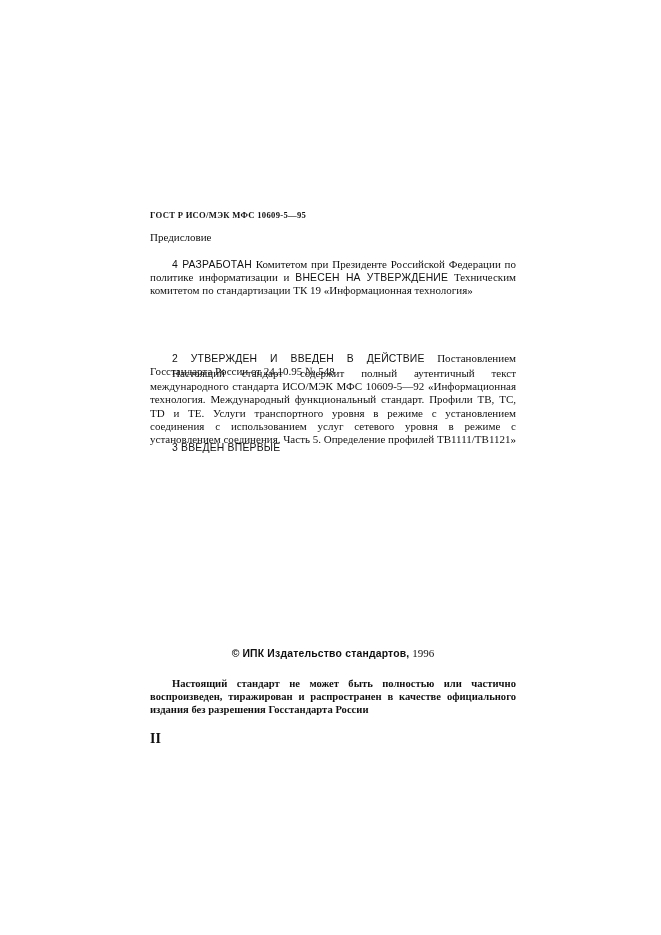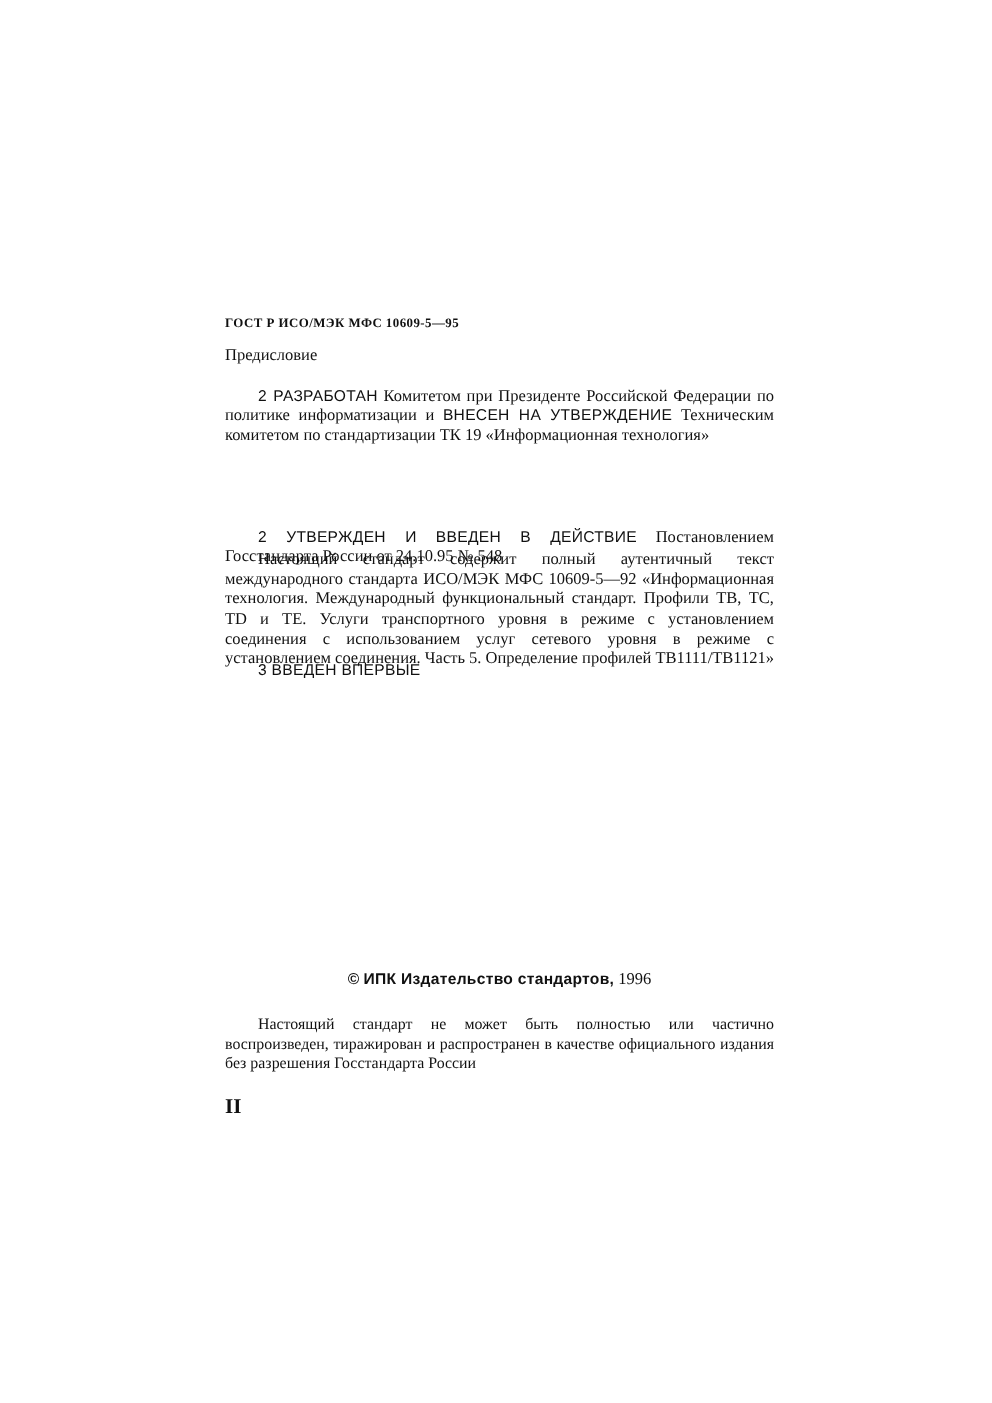--- a/index.html
+++ b/index.html
@@ -10,33 +10,33 @@
   .title { top:231px; text-align:left; font-size:11px; }
   p { margin:0; font-size:11px; line-height:13.2px; text-align:justify; text-indent:22px; }
   .sans { font-family:"Liberation Sans", sans-serif; font-size:10.4px; letter-spacing:0.2px; }
   .p1 { top:258px; }
   .p2 { top:320px;margin-top:32px; }
   .p3 { top:367px; }
   .p4 { top:441px; }
   .copy { top:647px; text-align:center; font-size:11px; }
   .copy .sans { font-weight:bold; }
   .notice { top:677px; }
-  .notice p { font-weight:normal; font-size:10.6px; line-height:13px; }
+  .notice p { font-weight:bold; font-size:10.6px; line-height:13px; }
   .pnum { top:731px; font-size:14px; font-weight:bold; }
 </style>
 </head>
 <body>
 
 <div class="page">
   <div class="abs hdr">ГОСТ Р ИСО/МЭК МФС 10609-5—95</div>
 
   <div class="abs title">Предисловие</div>
 
   <div class="abs p1">
-    <p><span class="sans">2 РАЗРАБОТАН</span><span> Комитетом при Президенте Российской Федерации по политике информатизации и </span><span class="sans">ВНЕСЕН НА УТВЕРЖДЕНИЕ</span><span> Техническим комитетом по стандартизации ТК 19 «Информационная технология»</span></p>
+    <p><span class="sans">4 РАЗРАБОТАН</span><span> Комитетом при Президенте Российской Федерации по политике информатизации и </span><span class="sans">ВНЕСЕН НА УТВЕРЖДЕНИЕ</span><span> Техническим комитетом по стандартизации ТК 19 «Информационная технология»</span></p>
   </div>
 
   <div class="abs p2">
     <p><span class="sans">2 УТВЕРЖДЕН И ВВЕДЕН В ДЕЙСТВИЕ</span><span> Постановлением Госстандарта России от 24.10.95 № 548</span></p>
   </div>
 
   <div class="abs p3">
     <p>Настоящий стандарт содержит полный аутентичный текст международного стандарта ИСО/МЭК МФС 10609-5—92 «Информационная технология. Международный функциональный стандарт. Профили ТВ, ТС, TD и ТЕ. Услуги транспортного уровня в режиме с установлением соединения с использованием услуг сетевого уровня в режиме с установлением соединения. Часть 5. Определение профилей ТВ1111/ТВ1121»</p>
   </div>
 

